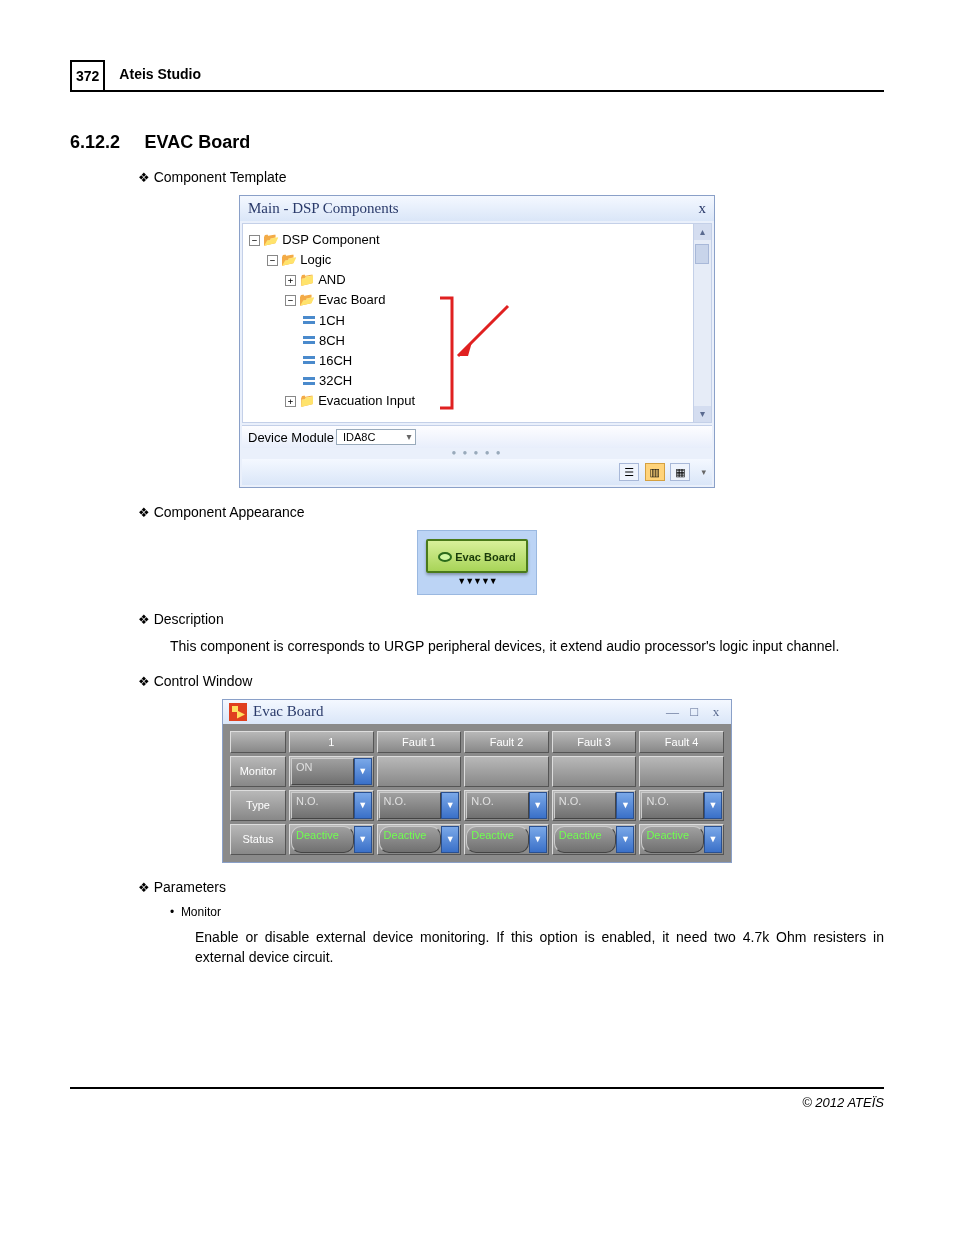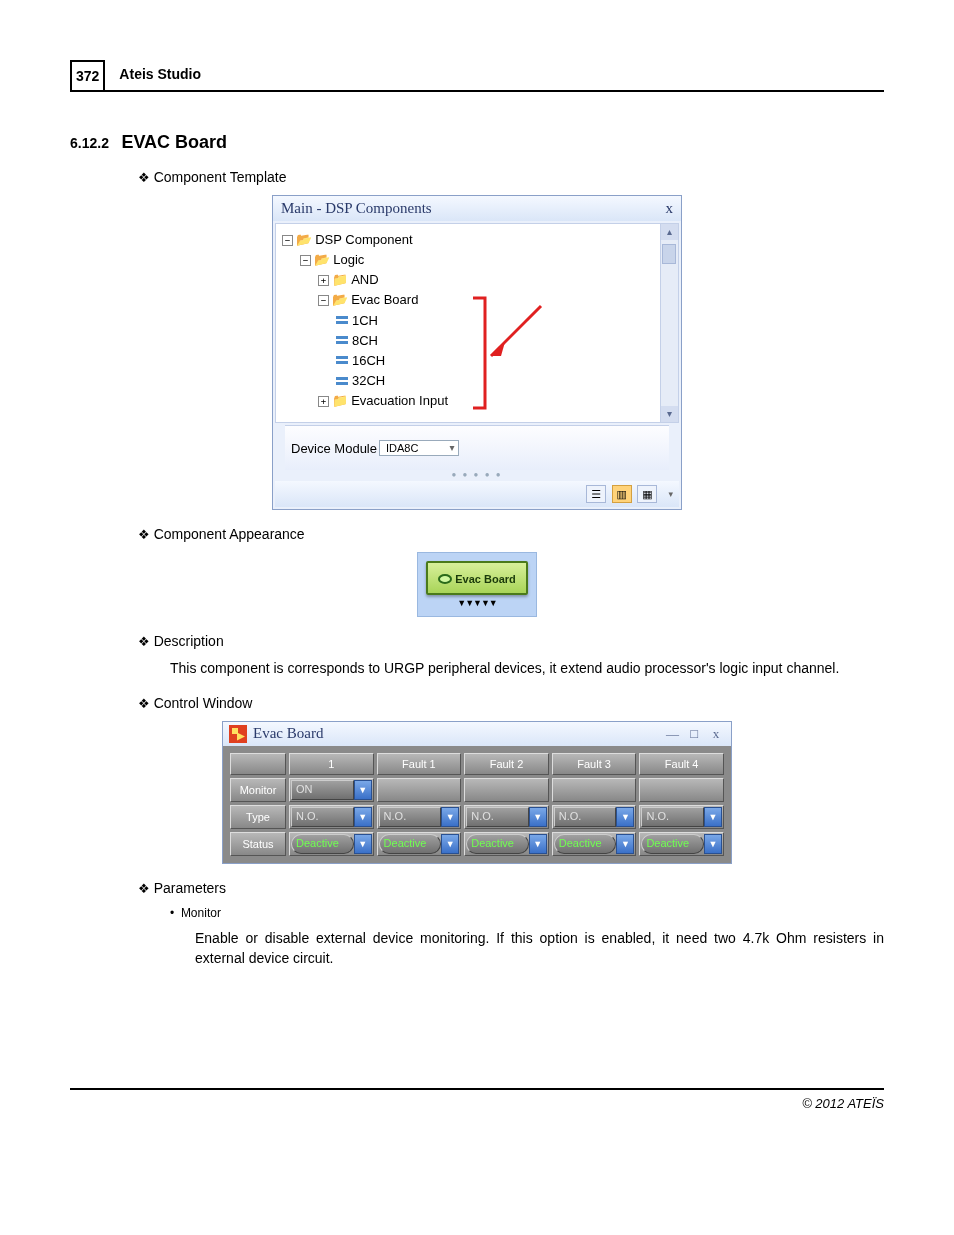--- a/index.html
+++ b/index.html
@@ -1,51 +1,51 @@
 <!DOCTYPE html>
 <html><head>
 <meta charset="utf-8">
 <style>
   * { box-sizing: border-box; margin: 0; padding: 0; }
   body { font-family: Arial, Helvetica, sans-serif; background: #fff; color: #000; width: 954px; margin: 0 auto; }
   .page { padding: 60px 70px 40px 70px; }
   .header-row { display: flex; align-items: stretch; border-bottom: 2px solid #000; margin-bottom: 40px; }
   .page-num-box { border: 2px solid #000; border-bottom: none; padding: 6px 4px; font-weight: bold; font-size: 14px; }
   .header-title { padding: 6px 14px; font-weight: bold; font-size: 14px; }
-  .section-num { font-size: 14px; font-weight: bold; display: inline-block; margin-right: 8px; }
+  .section-num { font-size: 18px; font-weight: bold; display: inline-block; margin-right: 20px; }
   .section-title { font-size: 18px; font-weight: bold; display: inline-block; }
   .section-row { margin-bottom: 16px; }
   .sub-head { font-size: 14px; margin: 16px 0 10px 68px; font-weight: normal; }
   .sub-head .bullet { font-size: 13px; margin-right: 4px; }
   .body-text { font-size: 14px; margin: 6px 0 10px 100px; text-align: justify; line-height: 1.4; }
   .param-bullet { font-size: 12px; margin: 8px 0 8px 100px; }
   .param-text { font-size: 14px; margin: 0 0 10px 125px; text-align: justify; line-height: 1.45; }
   .footer-line { border-top: 2px solid #000; margin-top: 120px; }
   .footer-text { text-align: right; font-style: italic; font-size: 13px; padding: 6px 0; }
 
   
-  .tpl-win { width: 410px; margin: 0 auto; border: 1px solid #8aa0c8; background: #eaf0fb; font-family: "Tahoma", sans-serif; font-size: 13px; }
+  .tpl-win { width: 476px; margin: 0 auto; border: 1px solid #8aa0c8; background: #eaf0fb; font-family: "Tahoma", sans-serif; font-size: 13px; }
   .tpl-title { background: linear-gradient(#f4f8ff,#dae6f8); padding: 4px 8px; color: #2a3a6a; display: flex; justify-content: space-between; font-family: Georgia, serif; font-size: 15px; }
   .tpl-close { color: #2a3a6a; cursor: default; }
   .tpl-body { background: #fff; border: 1px solid #c4d0e8; margin: 2px; position: relative; height: 200px; overflow: hidden; }
   .tpl-scroll { position: absolute; right: 0; top: 0; bottom: 0; width: 18px; background: #e6ecf7; border-left:1px solid #c4d0e8; }
   .tpl-scroll .up, .tpl-scroll .down { height:16px; background:#d4ddf0; text-align:center; font-size:10px; line-height:16px; color:#5a6a90;}
   .tpl-scroll .thumb { position:absolute; top:20px; right:2px; width:14px; height:20px; background:#c8d4ea; border:1px solid #a8b8d8;}
   .tree { padding: 6px 4px 0 6px; line-height: 1.55; color: #000; }
   .tree-row { white-space: nowrap; }
   .exp { display:inline-block; width:11px; height:11px; border:1px solid #888; background:#fff; font-size:9px; line-height:9px; text-align:center; vertical-align:middle; margin-right:3px; font-family: monospace;}
   .folder-icon { color:#3a82d4; margin-right:3px; font-size:13px;}
   .item-icon { display:inline-block; width:12px; height:10px; vertical-align:middle; margin-right:4px; position:relative;}
   .item-icon::before { content:''; position:absolute; left:0; top:0; width:12px; height:3px; background:#4a8acc;}
   .item-icon::after { content:''; position:absolute; left:0; top:5px; width:12px; height:3px; background:#4a8acc;}
   .ind1 { padding-left: 18px; }
   .ind2 { padding-left: 36px; }
   .ind3 { padding-left: 54px; }
   .bracket-arrow { position:absolute; left:195px; top:72px; pointer-events:none;}
-  .tpl-devrow { background: linear-gradient(#fdfdff,#e8eefb); border-top:1px solid #c4d0e8; padding:14px 6px; font-size:13px; display:flex; align-items:center; margin:0 12px;}
+  .tpl-devrow { background: linear-gradient(#fdfdff,#e8eefb); border-top:1px solid #c4d0e8; padding:3px 6px; font-size:13px; display:flex; align-items:center; margin:0 2px;}
   .tpl-devsel { border:1px solid #9ab; background:#fff; padding:1px 40px 1px 6px; margin-left:2px; position:relative; font-size:11px;}
   .tpl-devsel::after { content:'▾'; position:absolute; right:4px; top:1px; color:#666; font-size:10px;}
   .tpl-dots { text-align:center; color:#9ab; font-size:8px; letter-spacing:2px; background:#eaf0fb;}
   .tpl-bottom { background: linear-gradient(#f4f8ff,#dae6f8); padding:4px 6px; text-align:right; margin:2px;}
   .tpl-bottom .ticon { display:inline-block; width:20px; height:18px; border:1px solid #a8b8d8; background:#eef3fc; margin-left:2px; vertical-align:middle; text-align:center; font-size:11px; line-height:17px;}
   .tpl-bottom .ticon.sel { background:#ffd37a; border-color:#d4a040;}
   .tpl-bottom .tdrop { display:inline-block; width:12px; font-size:9px; color:#666; vertical-align:middle;}
 
   
   .appearance-wrap { width:120px; margin:0 auto; background:#bcd4f5; padding:8px; border:1px solid #9ab8e0;}
@@ -59,21 +59,21 @@
   .ctrl-title { background: linear-gradient(#f4f8ff,#dae6f8); padding:3px 6px; display:flex; align-items:center; justify-content:space-between; font-family: Georgia, serif; font-size:15px; color:#2a3a6a;}
   .ctrl-title-left { display:flex; align-items:center; gap:6px;}
   .ctrl-icon { width:18px; height:18px; background:#e04020; position:relative;}
   .ctrl-icon::before { content:''; position:absolute; left:3px; top:3px; width:6px; height:6px; background:#ffe060;}
   .ctrl-icon::after { content:''; position:absolute; right:2px; bottom:2px; width:8px; height:8px; background:#ffe060; clip-path: polygon(0 0,100% 50%,0 100%);}
   .ctrl-btns span { display:inline-block; width:18px; text-align:center; color:#5a6a90; font-size:13px; cursor:default;}
   .ctrl-body { background:#8a8a8a; padding:4px;}
   .ctrl-table { width:100%; border-collapse:separate; border-spacing:3px;}
   .ctrl-table th, .ctrl-table td { background: linear-gradient(#b8b8b8,#888); border:1px solid #555; border-top-color:#ddd; border-left-color:#ddd; color:#fff; font-weight:normal; font-size:11px; text-align:center; height:22px; padding:0;}
   .ctrl-table td.lbl { width:56px;}
-  .ctrl-sel { display:flex; align-items:stretch; height:20px; margin:1px;}
+  .ctrl-sel { display:flex; align-items:stretch; height:27px; margin:1px;}
   .ctrl-sel-val { flex:1; background: linear-gradient(#a0a0a0,#707070); border:1px solid #444; border-top-color:#ccc; border-left-color:#ccc; color:#e0e0e0; font-size:11px; text-align:left; padding:2px 4px;}
   .ctrl-sel-btn { width:18px; background: linear-gradient(#7aa8e8,#3a70c8); border:1px solid #2a5090; color:#fff; font-size:9px; display:flex; align-items:center; justify-content:center;}
   .ctrl-sel.green .ctrl-sel-val { color:#70ff50;border-radius:10px;}
 </style>
 </head>
 <body>
 
 <div class="page">
 
   <div class="header-row">

